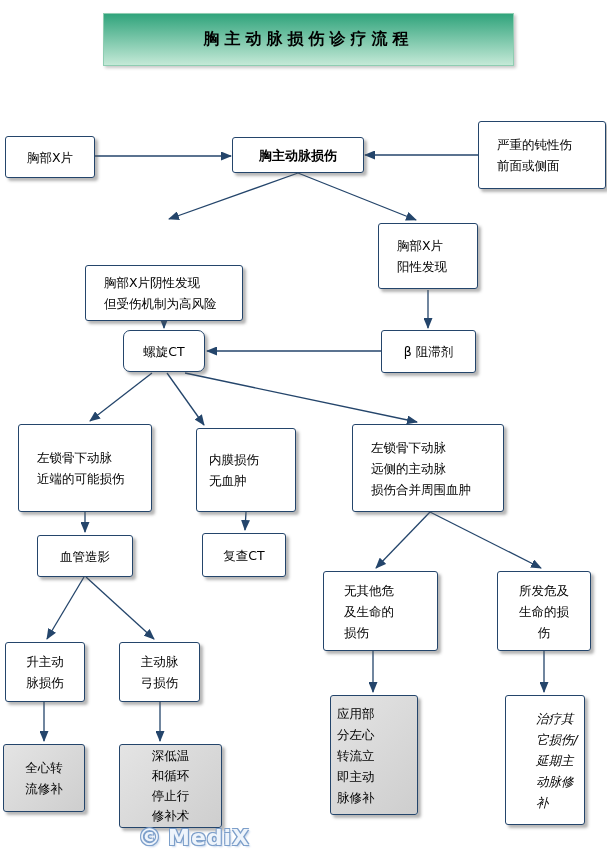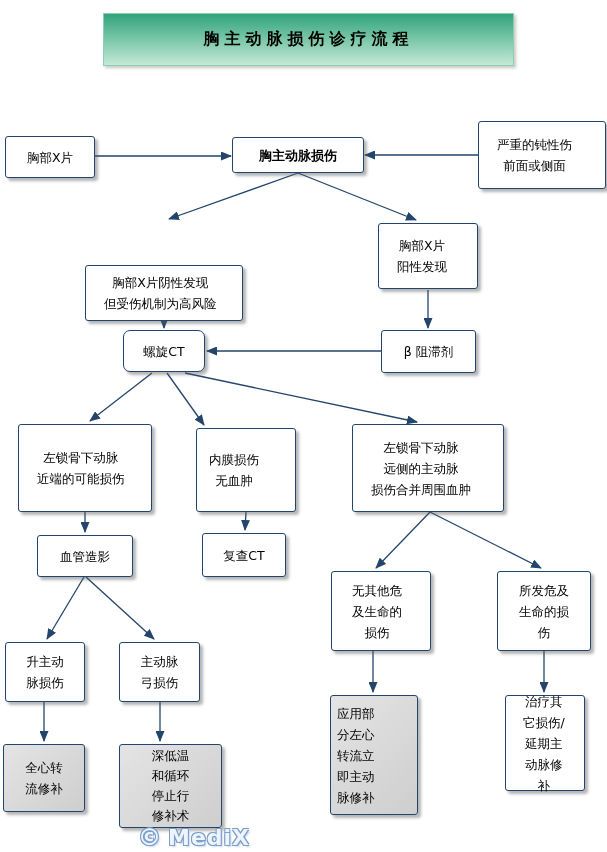--- a/index.html
+++ b/index.html
@@ -19,21 +19,21 @@
   }
   .arrows { position:absolute; left:0; top:0; pointer-events:none; }
   .node {
     position:absolute; box-sizing:border-box;
     background:#ffffff; border:1px solid #24456b; border-radius:3px;
     box-shadow:3px 3px 3px rgba(90,90,90,0.45);
     display:flex; align-items:center; justify-content:center;
     font-size:12.5px; color:#000; line-height:21px;
     white-space:pre-line; text-align:center;
   }
-  .node.ta-left { justify-content:flex-start; text-align:center; padding-left:18px; }
+  .node.ta-left { justify-content:flex-start; text-align:left; padding-left:18px; }
   .node.gray { background:linear-gradient(135deg, #e4e4e4, #cecece); }
   .node.bold { font-weight:bold; font-size:13px; }
   .node.tight { line-height:20px; }
   .watermark {
     position:absolute; left:138px; top:824px;
     font-size:22px; font-weight:bold; letter-spacing:1px;
     color:#eef4fb;
     text-shadow:-1px -1px 0 #7d9fca, 1px -1px 0 #7d9fca,
                 -1px 1px 0 #7d9fca, 1px 1px 0 #7d9fca,
                  2px 2px 2px #c6d5ea;
@@ -101,21 +101,21 @@
 无血肿</div>
 
 <div class="node ta-left" style="left:352px; top:424px; width:152px; height:88px;">左锁骨下动脉
 远侧的主动脉
 损伤合并周围血肿</div>
 
 <div class="node" style="left:37px; top:535px; width:96px; height:42px;">血管造影</div>
 
 <div class="node" style="left:202px; top:533px; width:84px; height:44px;">复查CT</div>
 
-<div class="node ta-left" style="left:331px; top:571px; width:100px; height:80px; padding-left:20px;">无其他危
+<div class="node ta-left" style="left:323px; top:571px; width:115px; height:80px; padding-left:20px;">无其他危
 及生命的
 损伤</div>
 
 <div class="node" style="left:497px; top:571px; width:94px; height:80px;">所发危及
 生命的损
 伤</div>
 
 <div class="node" style="left:5px; top:642px; width:80px; height:60px;">升主动
 脉损伤</div>
 
@@ -129,21 +129,21 @@
 和循环
 停止行
 修补术</div>
 
 <div class="node gray ta-left" style="left:330px; top:695px; width:88px; height:120px; padding-left:6px;">应用部
 分左心
 转流立
 即主动
 脉修补</div>
 
-<div class="node ta-left" style="left:505px; top:695px; width:80px; height:96px; padding-left:17px;">治疗其
+<div class="node ta-left" style="left:505px; top:695px; width:80px; height:130px; padding-left:30px;font-style:italic;">治疗其
 它损伤/
 延期主
 动脉修
 补</div>
 
 <div class="watermark">
   <span class="wm-c">©</span><span class="wm-t">MediX</span>
 </div>
 
 </body></html>

